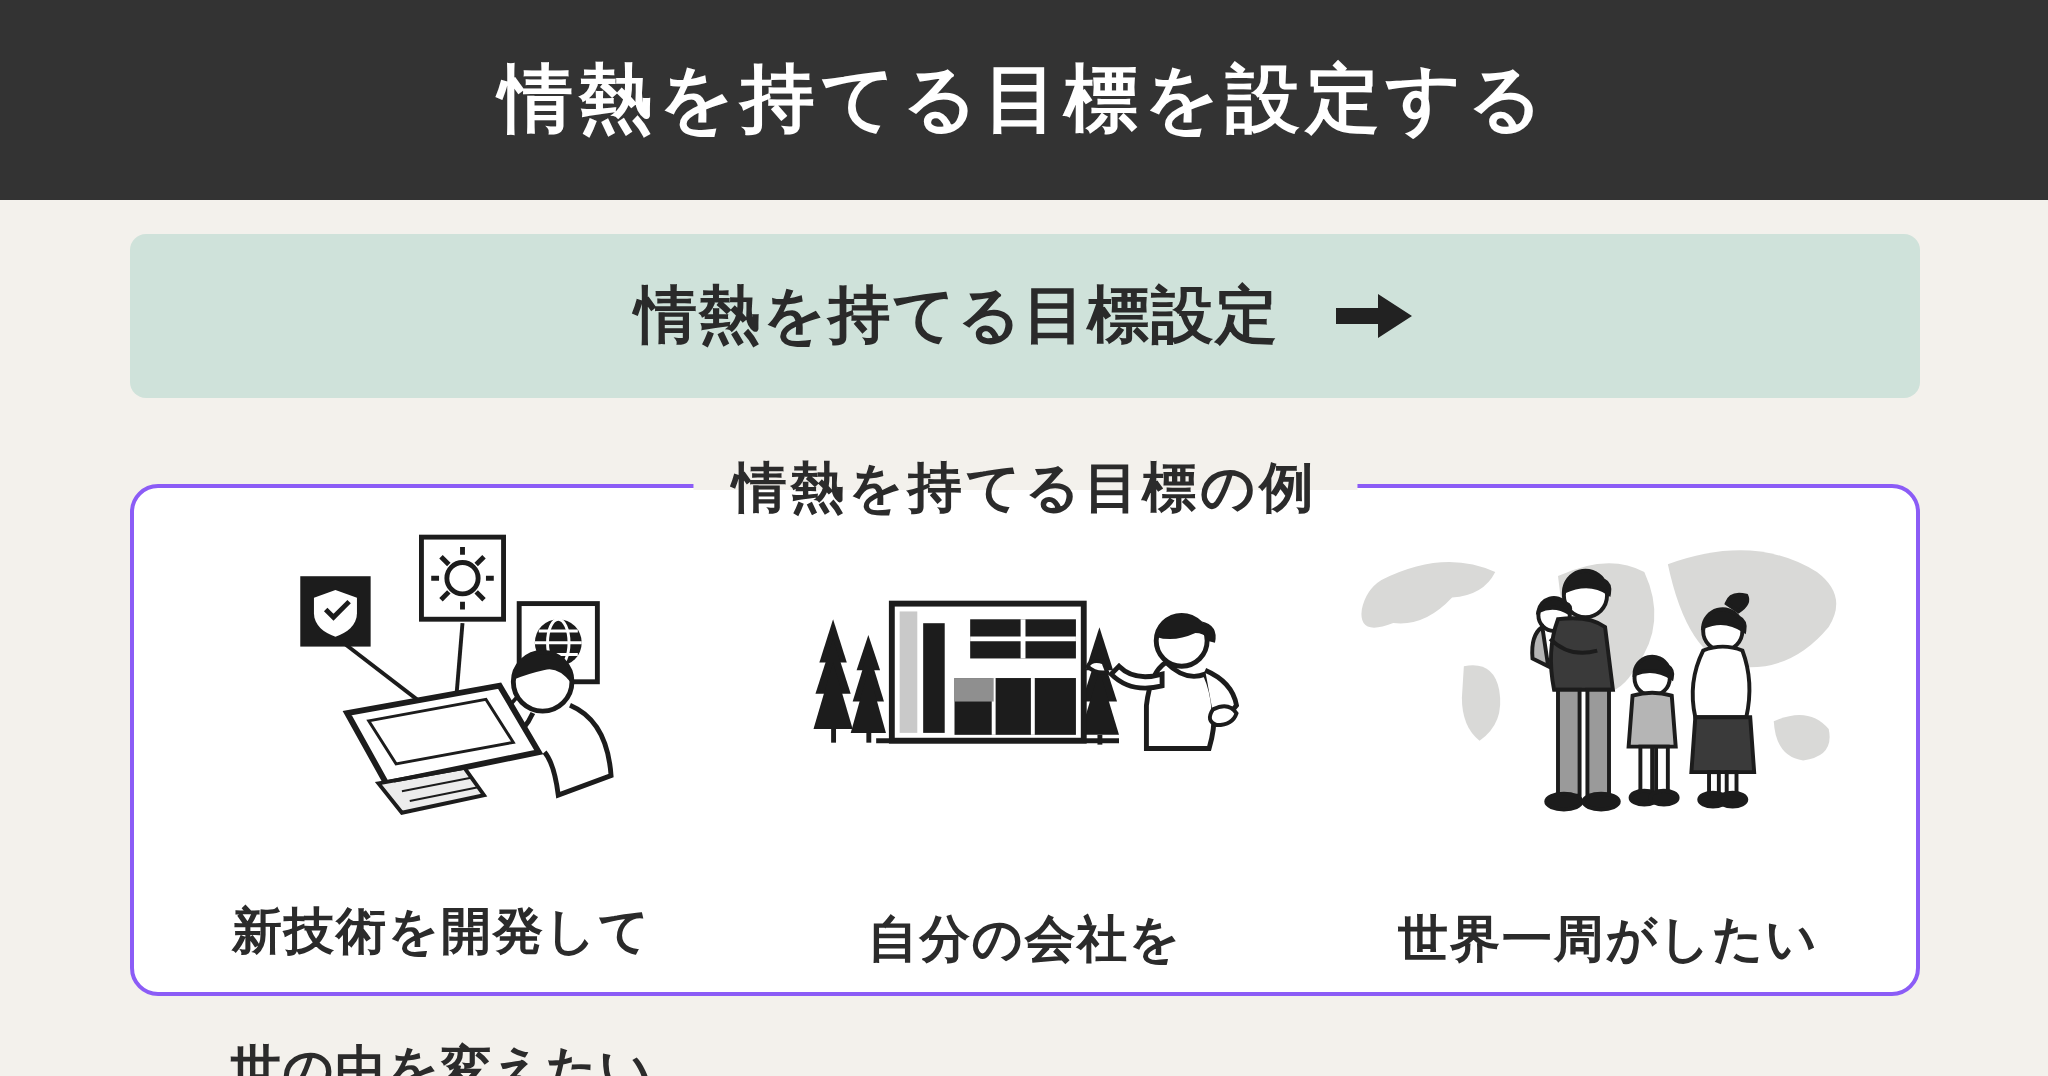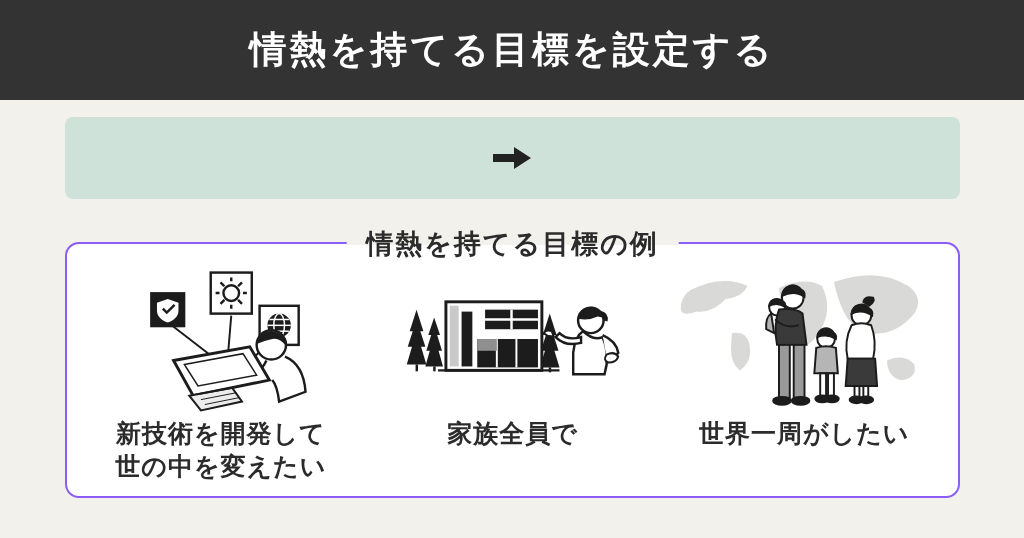--- a/index.html
+++ b/index.html
@@ -43,30 +43,31 @@
   }
   .column { flex: 1; display: flex; flex-direction: column; align-items: center; }
   .illustration {
     height: 152px; display: flex; align-items: flex-end; justify-content: center;
   }
   .caption {
     margin-top: 4px; text-align: center;
     font-size: 25px; font-weight: bold; line-height: 1.3; color: #2b2b2b;
     letter-spacing: 1px;
   }
-  .caption span { display: block; }
+  .caption span { display: block; margin-top: 36px; }
 </style>
 </head>
 <body>
 
 <div class="header">
   <div class="header-title">情熱を持てる目標を設定する</div>
 </div>
 
 <div class="banner">
+  <span class="banner-text">情熱を持てる目標設定</span>
   <span class="arrow-icon">
     <svg width="40" height="24" viewBox="0 0 40 24">
       <polygon points="0,8 21,8 21,1 38,12 21,23 21,16 0,16" fill="#222222"></polygon>
     </svg>
   </span>
 </div>
 
 <div class="examples-box">
   <div class="examples-title">情熱を持てる目標の例</div>
   <div class="columns">
@@ -149,21 +150,21 @@
           <path d="M187 53 a13 13 0 0 1 23 -7 q5 1 4 8 q-3 -3 -7 -3 q-11 5 -20 2z" fill="#1c1c1c"></path>
           <path d="M210 45 q4 4 3 10 l4 1 q2 -9 -7 -11z" fill="#1c1c1c"></path>
           <path d="M192 66 q-8 5 -10 22 l0 22 l32 0 q6 -20 -2 -38 q-10 4 -20 -6z" fill="#ffffff" stroke="#1c1c1c" stroke-width="2.5"></path>
           <path d="M190 72 q-14 4 -22 -4 l-4 4 q10 10 26 6z" fill="#ffffff" stroke="#1c1c1c" stroke-width="2.5"></path>
           <path d="M160 66 q-6 -2 -8 2 q4 4 10 3z" fill="#ffffff" stroke="#1c1c1c" stroke-width="2"></path>
           <path d="M212 70 q14 6 16 18 q-4 6 -12 4" fill="#ffffff" stroke="#1c1c1c" stroke-width="2.5"></path>
           <path d="M216 90 q8 -4 12 2 q-2 6 -10 6 q-6 -2 -2 -8z" fill="#ffffff" stroke="#1c1c1c" stroke-width="2"></path>
         </svg>
       </div>
       <div class="caption">
-        <span>家族全員で</span>
+        <span>自分の会社を</span>
       </div>
     </div>
 
     <div class="column">
       <div class="illustration">
         <svg width="255" height="150" viewBox="0 0 260 152">
           <g fill="#d9d9d7">
             <path d="M14 26 q32 -16 58 -4 q-6 12 -22 13 q-14 15 -30 13 q-18 7 -16 -7 q2 -10 10 -15z"></path>
             <path d="M56 70 q15 -3 18 12 q3 17 -10 26 q-9 -7 -9 -22z"></path>
             <path d="M104 24 q26 -12 44 -2 q12 26 -4 48 q-10 18 -24 12 q-12 -20 -16 -58z"></path>

